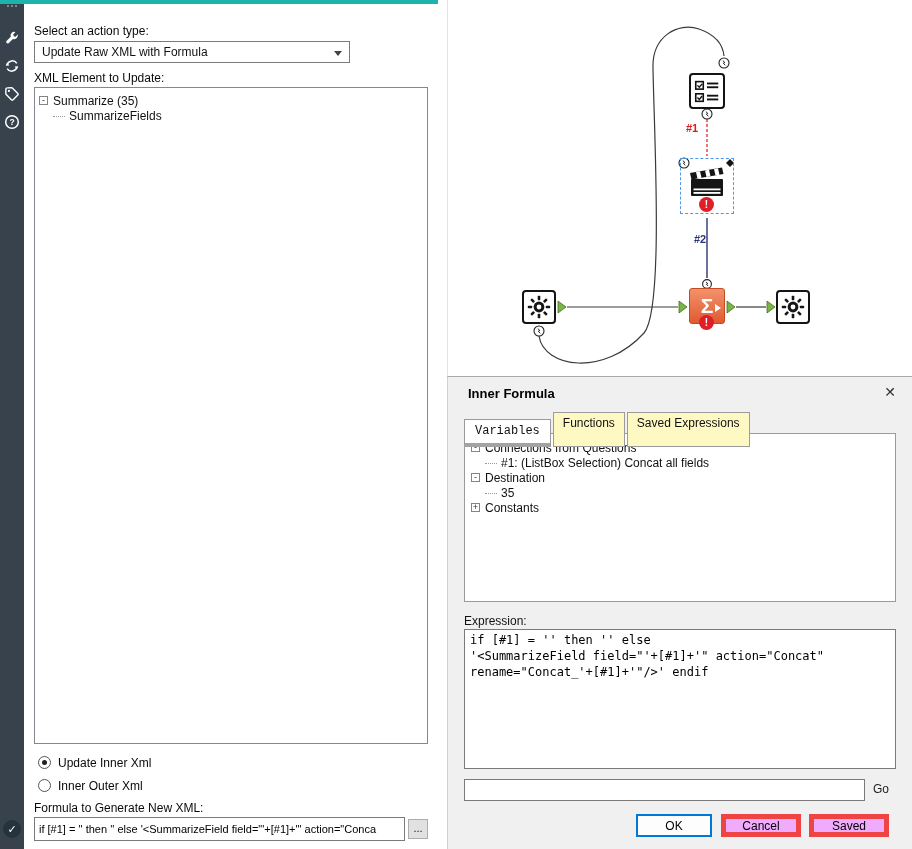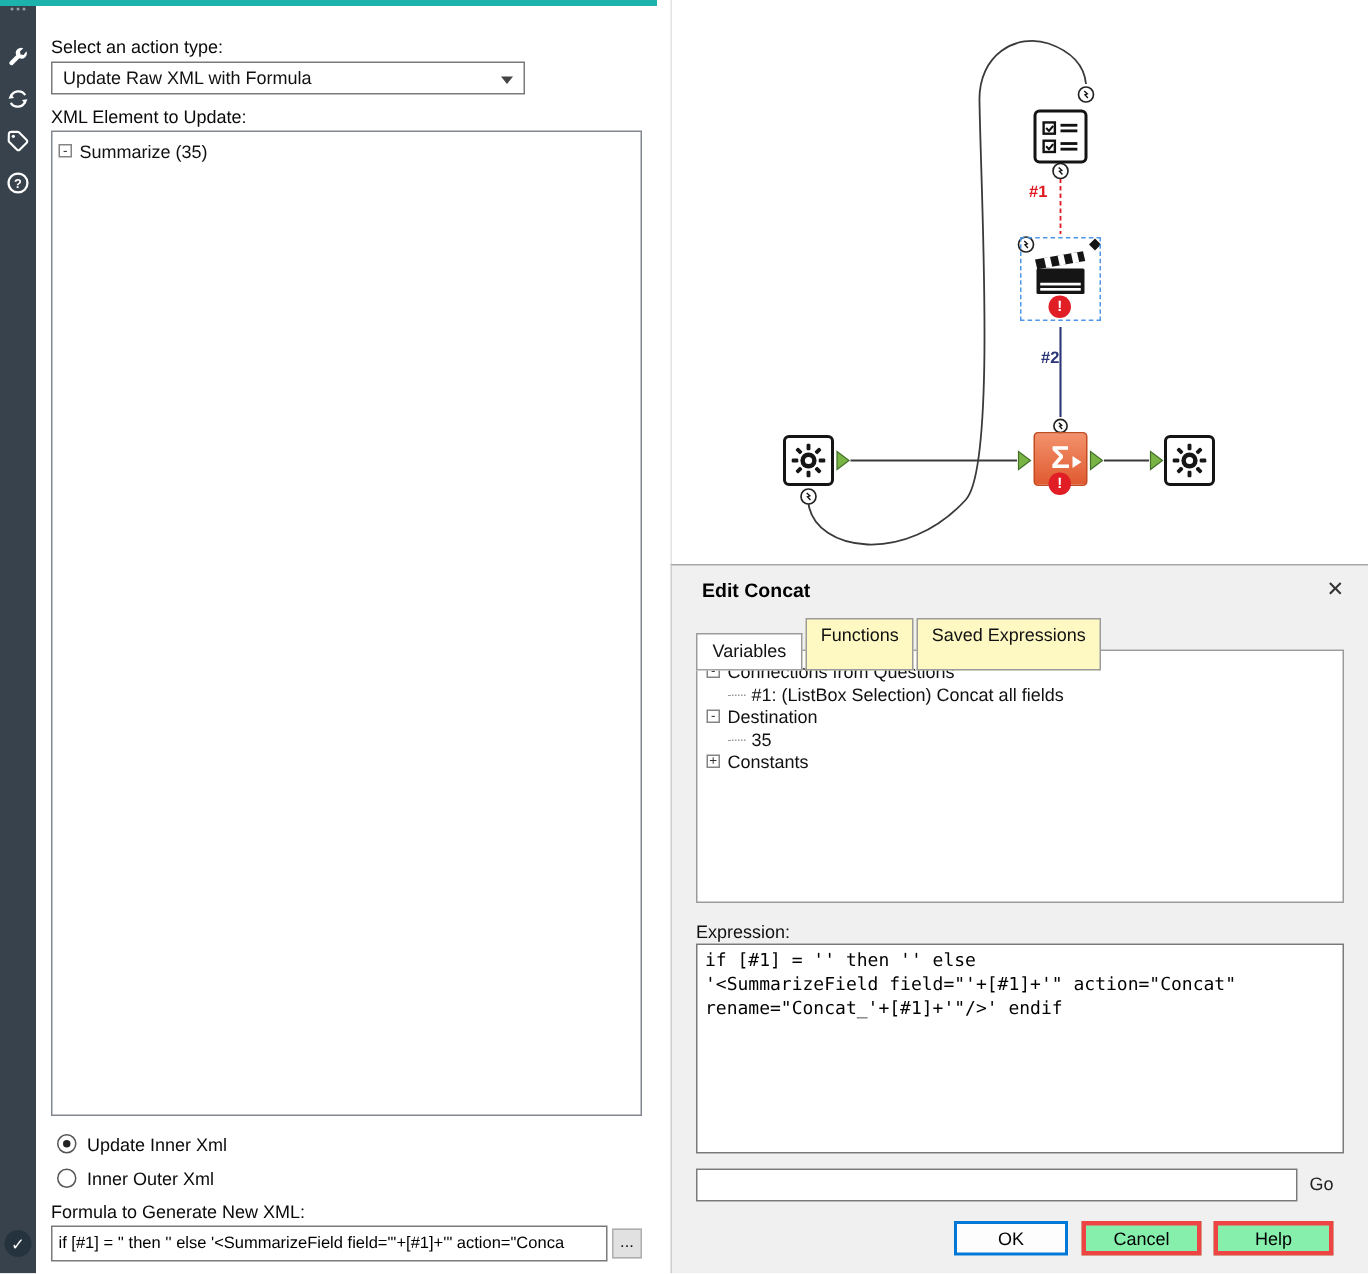--- a/index.html
+++ b/index.html
@@ -50,28 +50,28 @@
   .sumarrow { position:absolute; right:3px; top:15px; width:0; height:0; border-top:4px solid transparent; border-bottom:4px solid transparent; border-left:6px solid #fff; }
   .badge { position:absolute; width:15px; height:15px; border-radius:50%; background:#e11d25; color:#fff; font-size:10px; font-weight:bold; text-align:center; line-height:15px; }
   .connlbl { position:absolute; font-size:11px; font-weight:bold; }
 
   
   .dialog { position:absolute; left:447px; top:376px; width:465px; height:473px; background:#f0f0f0; border-top:1px solid #a9a9a9; border-left:1px solid #cfcfcf; }
   .dtitle { position:absolute; left:20px; top:9px; font-size:13px; font-weight:bold; color:#000; }
   .dclose { position:absolute; right:16px; top:7px; font-size:14px; color:#333; background:none; border:none; cursor:pointer; }
   .tabs { position:absolute; left:16px; top:34px; display:flex; align-items:flex-end; z-index:3; }
   .tab { border:1px solid #9b9b9b; background:#fef9c3; padding:3px 9px 16px; font-size:12px; margin-right:2px; position:relative; bottom:-1px; cursor:pointer; }
-  .tab.active { background:#fff; padding:4px 10px 5px; border-bottom:1px solid #a3a3a3; z-index:4; }
+  .tab.active { background:#fff; padding:4px 10px 5px; border-bottom:4px solid #a3a3a3; z-index:4;font-family:Liberation Mono, monospace; }
   .dtree { position:absolute; left:16px; top:56px; width:432px; height:169px; background:#fff; border:1px solid #9b9b9b; padding:6px 6px; z-index:2; }
   .dexp-label { position:absolute; left:16px; top:237px; font-size:12px; }
   .dexpr { position:absolute; left:16px; top:252px; width:432px; height:140px; border:1px solid #7a7a7a; background:#fff;
            font-family:"DejaVu Sans Mono", monospace; font-size:12px; line-height:16px; padding:2px 5px; resize:none; white-space:pre; overflow:hidden; }
   .goinput { position:absolute; left:16px; top:402px; width:401px; height:22px; border:1px solid #7a7a7a; font-size:12px; padding:0 5px; background:#fff; }
   .gobtn { position:absolute; left:425px; top:405px; background:none; border:none; font-size:12px; color:#222; cursor:pointer; }
-  .btn { position:absolute; top:437px; height:23px; background:#86efac; border:3px solid #ef4444; font-size:12px; font-family:"Liberation Sans", sans-serif; cursor:pointer; }
+  .btn { position:absolute; top:437px; height:23px; background:#f0abfc; border:5px solid #ef4444; font-size:12px; font-family:"Liberation Sans", sans-serif; cursor:pointer; }
   .btn.ok { left:188px; width:76px; background:#fdfdfd; border:2px solid #0078d7; }
   .btn.cancel { left:273px; width:80px; }
   .btn.help { left:361px; width:80px; }
 </style>
 </head>
 <body>
 
 <div class="page">
 
   <div class="toolstrip">
@@ -114,20 +114,23 @@
     <div class="lbl" style="left:10px; top:12px;">Select an action type:</div>
     <div class="combo">
       <span class="val">Update Raw XML with Formula</span>
       <span class="chev"></span>
     </div>
     <div class="lbl" style="left:10px; top:59px;">XML Element to Update:</div>
     <div class="treebox">
       <div class="trow">
         <span class="exp">-</span>
         <span class="tlabel">Summarize (35)</span>
+      </div>
+      <div class="trow child">
+        <span class="tlabel">SummarizeFields</span>
       </div>
     </div>
     <span class="radio sel" style="left:14px; top:744px;"></span>
     <div class="lbl" style="left:34px; top:744px;">Update Inner Xml</div>
     <span class="radio" style="left:14px; top:767px;"></span>
     <div class="lbl" style="left:34px; top:767px;">Inner Outer Xml</div>
     <div class="lbl" style="left:10px; top:789px;">Formula to Generate New XML:</div>
     <input class="forminput" type="text" value="if [#1] = '' then '' else '&lt;SummarizeField field=&quot;'+[#1]+'&quot; action=&quot;Conca" style="">
     <div class="browse">...</div>
   </div>
@@ -233,21 +236,21 @@
           <rect x="10.7" y="0.8" width="2.6" height="4.4" rx="0.8" transform="rotate(225 12 12)"></rect>
           <rect x="10.7" y="0.8" width="2.6" height="4.4" rx="0.8" transform="rotate(270 12 12)"></rect>
           <rect x="10.7" y="0.8" width="2.6" height="4.4" rx="0.8" transform="rotate(315 12 12)"></rect>
         </g>
         <circle cx="12" cy="12" r="2.4" fill="#fff"></circle>
       </svg>
     </div>
   </div>
 
   <div class="dialog">
-    <div class="dtitle">Edit Concat</div>
+    <div class="dtitle">Inner Formula</div>
     <button class="dclose">✕</button>
 
     <div class="tabs">
       <div class="tab active">Variables</div>
       <div class="tab">Functions</div>
       <div class="tab">Saved Expressions</div>
     </div>
 
     <div class="dtree">
       <div class="trow">
@@ -273,16 +276,16 @@
     <div class="dexp-label">Expression:</div>
     <textarea class="dexpr" spellcheck="false" style="">if [#1] = '' then '' else
 '&lt;SummarizeField field="'+[#1]+'" action="Concat"
 rename="Concat_'+[#1]+'"/&gt;' endif</textarea>
 
     <input class="goinput" type="text" style="">
     <button class="gobtn">Go</button>
 
     <button class="btn ok">OK</button>
     <button class="btn cancel">Cancel</button>
-    <button class="btn help">Help</button>
+    <button class="btn help">Saved</button>
   </div>
 
 </div>
 
 </body></html>

